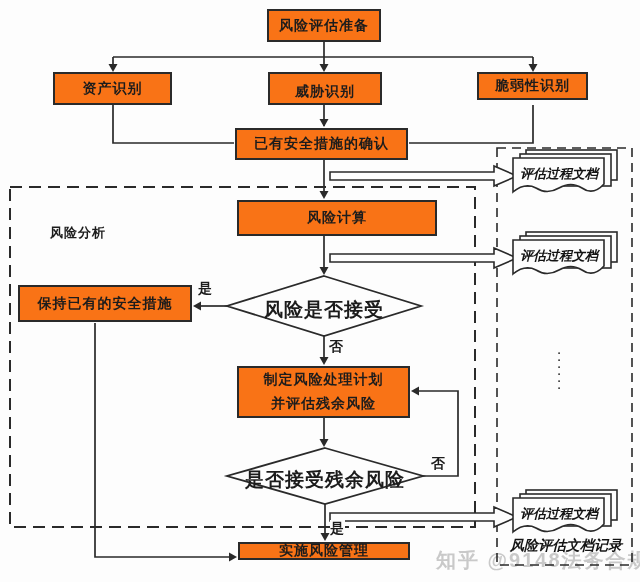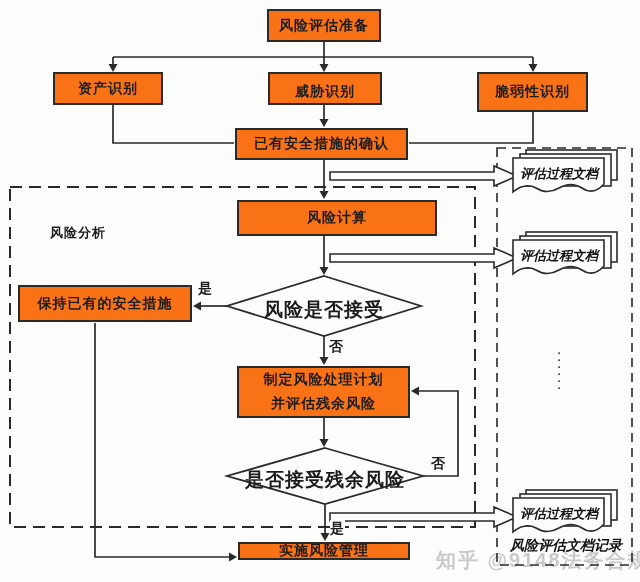--- a/index.html
+++ b/index.html
@@ -106,29 +106,29 @@
       <rect x="526" y="490" width="91" height="30"></rect>
       <rect x="520" y="494" width="91" height="32"></rect>
       <path d="M513,498 H604 V524 Q593,536 582,528 Q571,521 559,528 Q547,535 536,528 Q525,522 513,532 Z"></path>
     </g>
   </svg>
 
   <div class="box" style="left:267px;top:9px;width:114px;height:33px;">
     <span>风险评估准备</span>
   </div>
 
-  <div class="box" style="left:53px;top:72px;width:110px;height:33px;justify-content:center;">
+  <div class="box" style="left:53px;top:72px;width:119px;height:33px;justify-content:center;">
     <span>资产识别</span>
   </div>
 
   <div class="box" style="left:268px;top:72px;width:114px;height:33px;align-items:flex-end;">
     <span>威胁识别</span>
   </div>
 
-  <div class="box" style="left:477px;top:72px;width:111px;height:40px;">
+  <div class="box" style="left:477px;top:72px;width:111px;height:28px;">
     <span>脆弱性识别</span>
   </div>
 
   <div class="box" style="left:235px;top:128px;width:173px;height:32px;">
     <span>已有安全措施的确认</span>
   </div>
 
   <div class="box" style="left:237px;top:200px;width:200px;height:36px;">
     <span>风险计算</span>
   </div>

